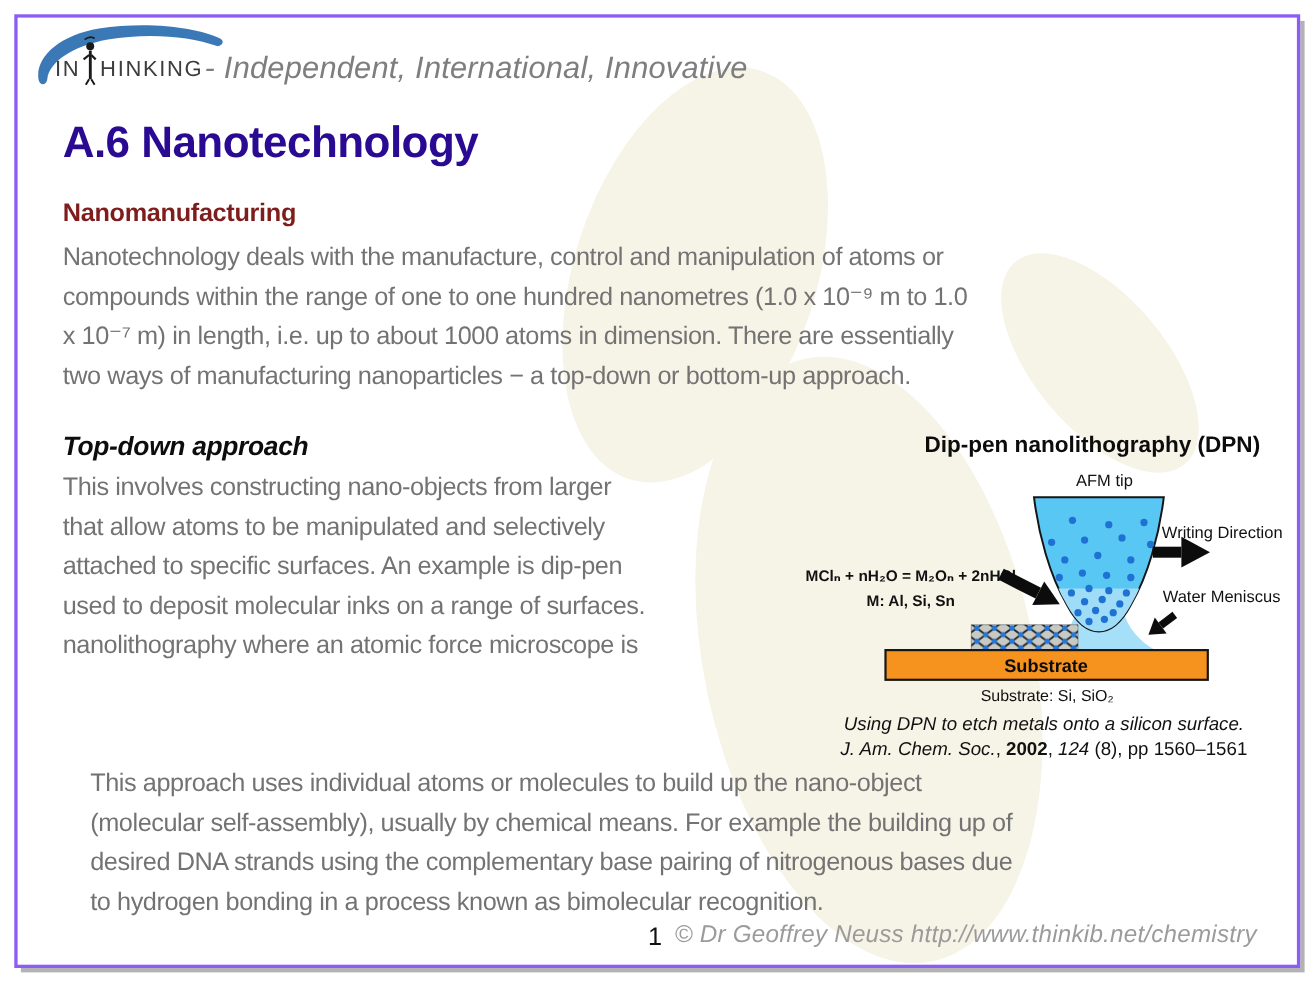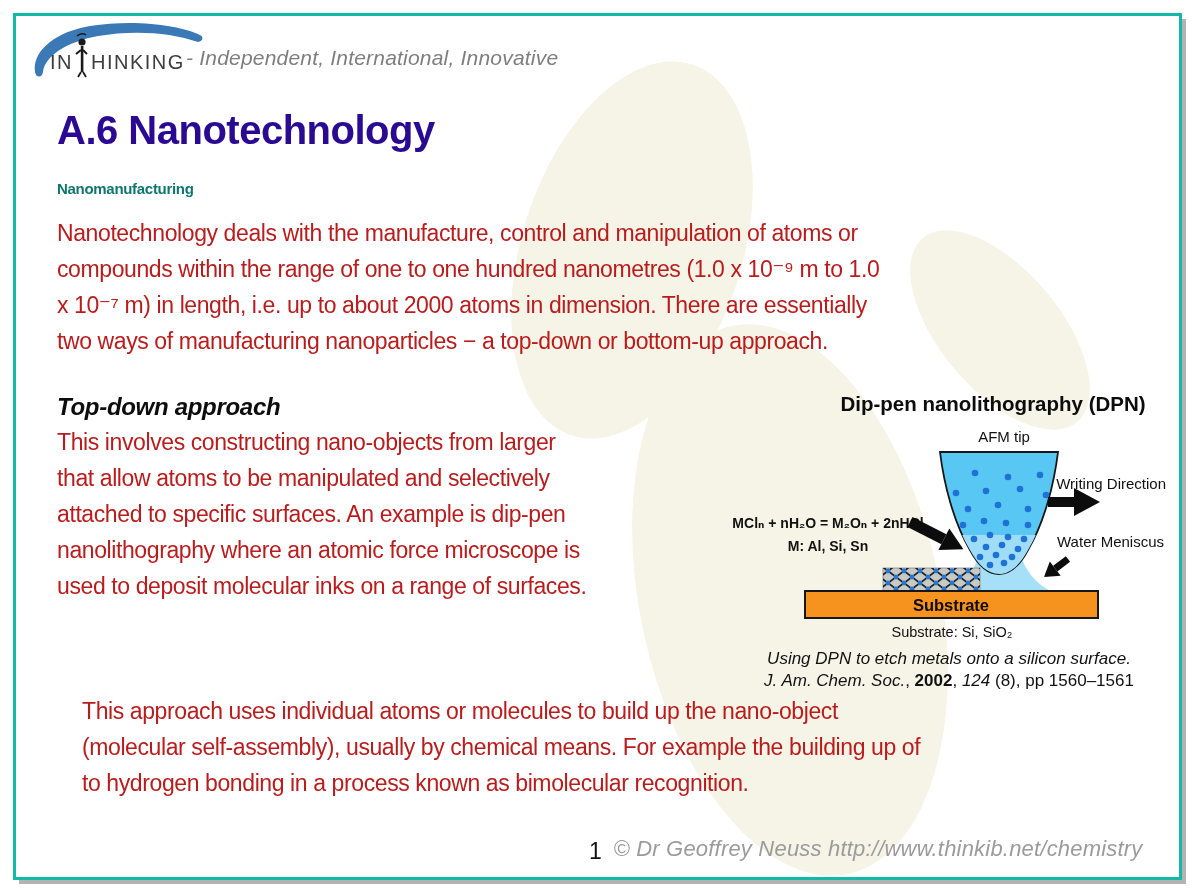--- a/index.html
+++ b/index.html
@@ -1,30 +1,30 @@
 <!DOCTYPE html>
 <html><head>
 <meta charset="utf-8">
 <style>
   html,body{margin:0;padding:0;background:#ffffff;}
   body{width:1194px;height:895px;position:relative;overflow:hidden;
        font-family:"Liberation Sans","DejaVu Sans",sans-serif;color:#111;}
   .slide{position:absolute;left:13px;top:13px;width:1163px;height:861px;
-         background:#fff;border:3px solid #14b8a6;box-shadow:5px 5px 0 -1px #b3b3b3;
+         background:#fff;border:3px solid #8b5cf6;box-shadow:5px 5px 0 -1px #b3b3b3;
          overflow:hidden;}
   .abs{position:absolute;}
   .wm{position:absolute;background:#f6f3e7;border-radius:50%;z-index:0;}
   .z{z-index:2;}
   
-  .tagline{font-size:21px;font-style:italic;color:#7e7e7e;letter-spacing:0.2px;}
+  .tagline{font-size:28px;font-style:italic;color:#7e7e7e;letter-spacing:0.2px;}
   
   .page-title{font-size:40px;font-weight:bold;color:#2a0a93;letter-spacing:-0.5px;}
-  .h-sub{font-size:15px;font-weight:bold;color:#0f766e;letter-spacing:-0.3px;}
+  .h-sub{font-size:23px;font-weight:bold;color:#7f1d1d;letter-spacing:-0.3px;}
   .h-italic{font-size:24px;font-weight:bold;font-style:italic;color:#0d0d0d;letter-spacing:-0.3px;}
-  .para{font-size:23px;line-height:36px;color:#b91c1c;letter-spacing:-0.4px;}
+  .para{font-size:23px;line-height:36px;color:#737373;letter-spacing:-0.4px;}
   .para .pl{white-space:nowrap;}
   
   .caption{width:442px;text-align:center;font-size:17px;line-height:22px;color:#111;}
   .it{font-style:italic;}
   .bd{font-weight:bold;}
   
   .pageno{font-size:23px;color:#111;}
   .copyright{width:536px;text-align:center;font-size:22px;font-style:italic;color:#9b9b9b;letter-spacing:0.2px;}
   svg text{font-family:"Liberation Sans","DejaVu Sans",sans-serif;}
 </style>
@@ -52,31 +52,31 @@
   </svg>
 
   <div class="abs z tagline" style="left:170px;top:30px;">- Independent, International, Innovative</div>
 
   <div class="abs z page-title" style="left:41px;top:92px;">A.6 Nanotechnology</div>
 
   <div class="abs z h-sub" style="left:41px;top:164px;">Nanomanufacturing</div>
   <div class="abs z para" style="left:41px;top:199px;">
     <div class="pl">Nanotechnology deals with the manufacture, control and manipulation of atoms or</div>
     <div class="pl">compounds within the range of one to one hundred nanometres (1.0 x 10⁻⁹ m to 1.0</div>
-    <div class="pl">x 10⁻⁷ m) in length, i.e. up to about 2000 atoms in dimension. There are essentially</div>
+    <div class="pl">x 10⁻⁷ m) in length, i.e. up to about 1000 atoms in dimension. There are essentially</div>
     <div class="pl">two ways of manufacturing nanoparticles − a top-down or bottom-up approach.</div>
   </div>
 
   <div class="abs z h-italic" style="left:41px;top:377px;">Top-down approach</div>
   <div class="abs z para" style="left:41px;top:408px;">
     <div class="pl">This involves constructing nano-objects from larger</div>
     <div class="pl">that allow atoms to be manipulated and selectively</div>
     <div class="pl">attached to specific surfaces. An example is dip-pen</div>
+    <div class="pl">used to deposit molecular inks on a range of surfaces.</div>
     <div class="pl">nanolithography where an atomic force microscope is</div>
-    <div class="pl">used to deposit molecular inks on a range of surfaces.</div>
   </div>
 
   <svg class="abs z" style="left:712px;top:369px;" width="442" height="262" viewBox="0 0 442 262">
     <defs>
       <pattern id="lat" width="16" height="24" patternUnits="userSpaceOnUse">
         <path d="M8,0 L16,6 L8,12 L0,6 Z M8,12 L16,18 L8,24 L0,18 Z" fill="none" stroke="#1c1c1c" stroke-width="1.6"></path>
         <g fill="#2277dd">
           <circle cx="8" cy="0" r="2.4"></circle>
             <circle cx="0" cy="6" r="2.4"></circle>
           <circle cx="16" cy="6" r="2.4"></circle>
@@ -158,19 +158,20 @@
   </svg>
 
   <div class="abs z caption" style="left:712px;top:632px;">
     <div class="it">Using DPN to etch metals onto a silicon surface.</div>
     <div><span class="it">J. Am. Chem. Soc.</span><span>, </span><span class="bd">2002</span><span>, </span><span class="it">124</span><span> (8), pp 1560–1561</span></div>
   </div>
 
   <div class="abs z para" style="left:41px;top:677px;margin-left:25px;">
     <div class="pl">This approach uses individual atoms or molecules to build up the nano-object</div>
     <div class="pl">(molecular self-assembly), usually by chemical means. For example the building up of</div>
+    <div class="pl">desired DNA strands using the complementary base pairing of nitrogenous bases due</div>
     <div class="pl">to hydrogen bonding in a process known as bimolecular recognition.</div>
   </div>
 
   <div class="abs z pageno" style="left:573px;top:822px;">1</div>
   <div class="abs z copyright" style="left:594px;top:820px;">© Dr Geoffrey Neuss http://www.thinkib.net/chemistry</div>
 
 </div>
 
 </body></html>

